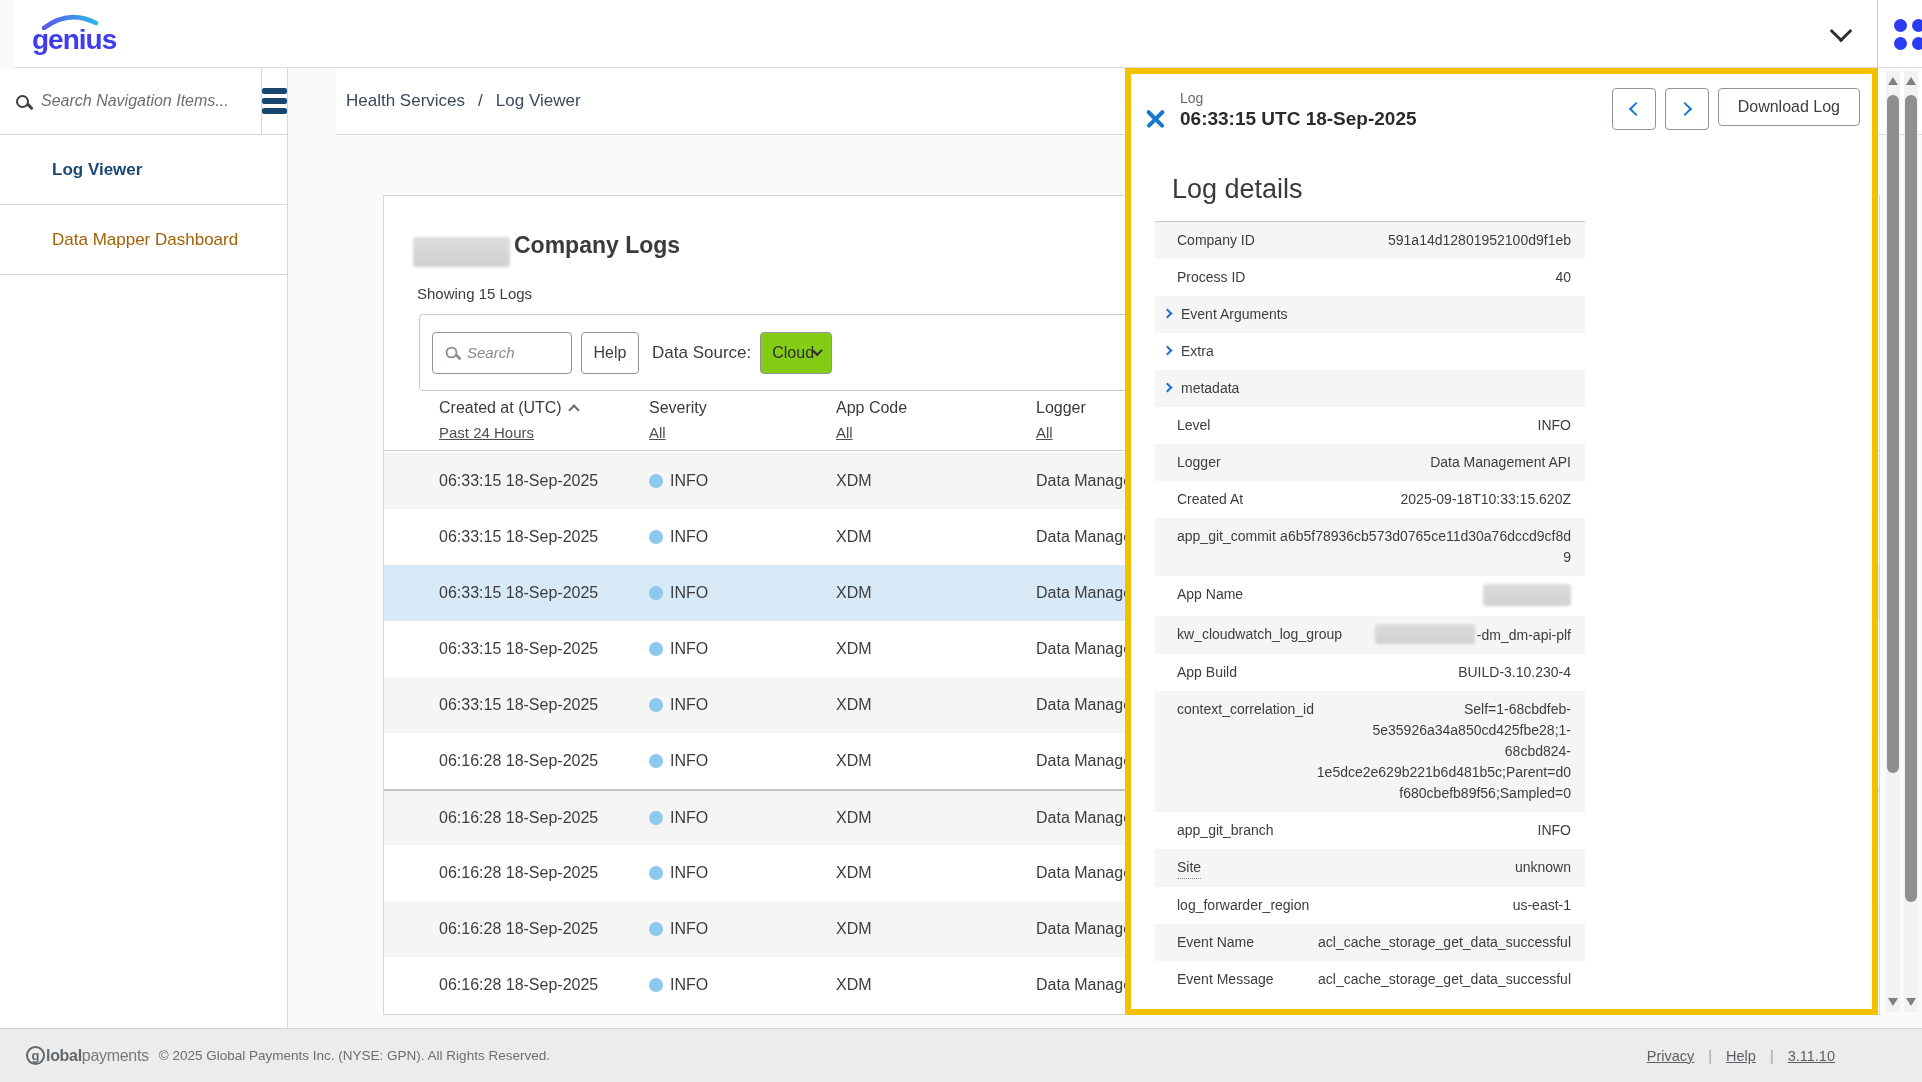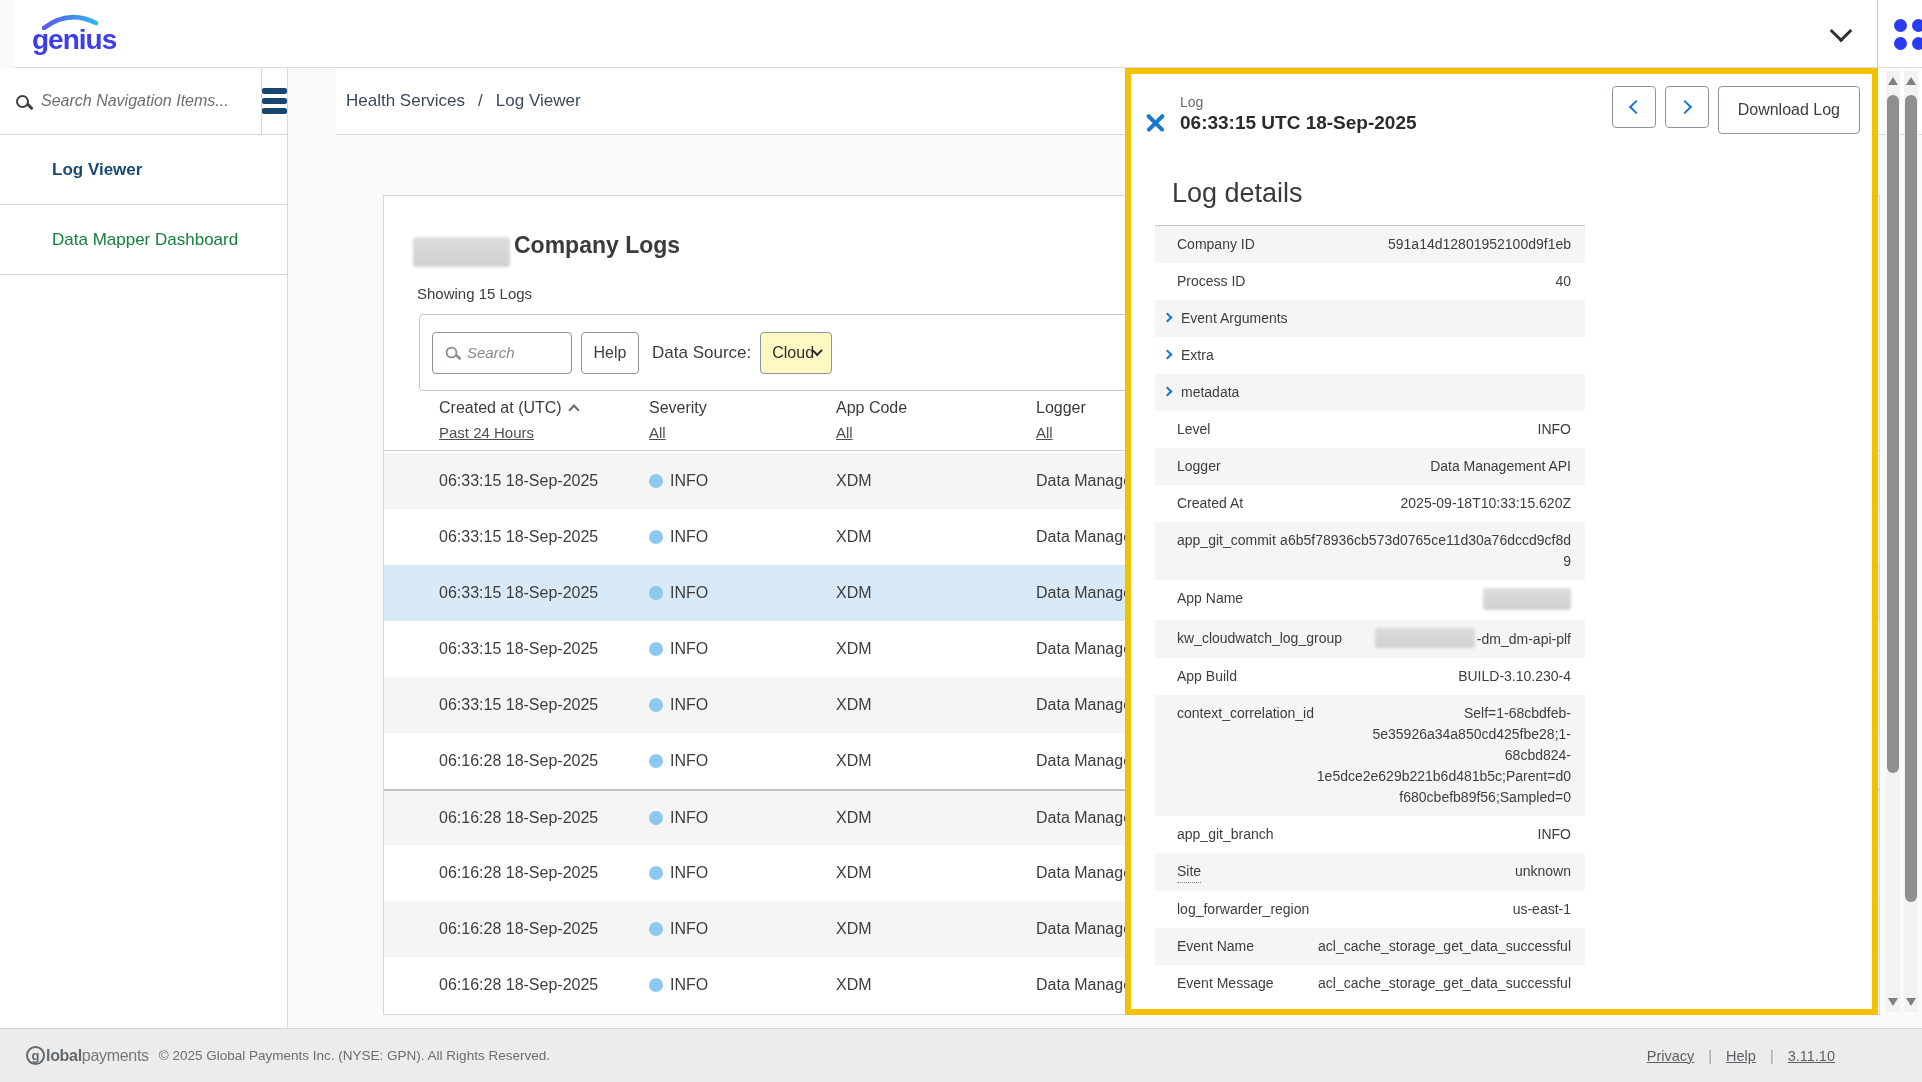--- a/index.html
+++ b/index.html
@@ -26,21 +26,21 @@
   .nav-search-box { width:273px; border-right:1px solid #d9d9d9; display:flex; align-items:center; padding-left:16px; }
   .nav-search-box input { border:none; outline:none; font-style:italic; font-size:16px; color:#555;
     margin-left:12px; width:215px; font-family:"Liberation Sans",sans-serif; background:transparent; }
   .nav-search-box input::placeholder { color:#6e6e6e; }
   .mag { position:relative; width:13px; height:13px; border:2.4px solid #3d3d3d; border-radius:50%; flex:none; }
   .mag::after { content:''; position:absolute; width:8px; height:2.6px; background:#3d3d3d;
     transform:rotate(45deg); right:-7px; bottom:-2px; border-radius:2px; }
   .hamburger { flex:1; display:flex; flex-direction:column; justify-content:center; align-items:center; gap:4px; cursor:pointer; }
   .hamburger i { width:25px; height:6px; border-radius:2px; background:#17466e; }
   .side-item { height:70px; border-bottom:1px solid #d9d9d9; display:flex; align-items:center;
-    padding-left:52px; font-size:17px; cursor:pointer; color:#15803d; }
+    padding-left:52px; font-size:17px; cursor:pointer; color:#a16207; }
   .side-item.active { color:#1a4971; font-weight:bold; }
 
   
   .crumb-bar { position:absolute; left:336px; top:68px; width:1586px; height:67px; background:#fff;
     border-bottom:1px solid #d9d9d9; display:flex; align-items:center; padding-left:10px; z-index:2; }
   .crumb { font-size:17px; color:#3a4a5c; cursor:pointer; }
   .crumb-sep { font-size:17px; color:#3a4a5c; margin:0 13px; }
 
   
   .main-bg { position:absolute; left:336px; top:135px; width:1586px; height:893px; background:#fafafa; z-index:0; }
@@ -57,21 +57,21 @@
   .tb-search .mag { border-color:#8a8a8a; transform:scale(.9); }
   .tb-search .mag::after { background:#8a8a8a; }
   .tb-search input { border:none; outline:none; width:95px; margin-left:9px; font-style:italic;
     font-size:15px; color:#555; font-family:"Liberation Sans",sans-serif; }
   .tb-search input::placeholder { color:#8a8a8a; }
   .btn { border:1px solid #8f9496; border-radius:4px; background:#fff; font-size:16px; color:#3d3d3d;
     font-family:"Liberation Sans",sans-serif; cursor:pointer; }
   .help-btn { width:58px; height:42px; }
   .ds-label { font-size:17px; color:#3d3d3d; margin-left:4px; }
   .ds-select { width:72px; height:42px; border:1px solid #8f9496; border-radius:4px; display:flex;
-    align-items:center; justify-content:space-between; padding:0 10px 0 11px; cursor:pointer; background:#fef9c3; }
+    align-items:center; justify-content:space-between; padding:0 10px 0 11px; cursor:pointer; background:#84cc16; }
   .ds-select span { font-size:16px; color:#2d2d2d; }
   .chev-dn-sm { width:8px; height:8px; border-right:2.4px solid #2d2d2d; border-bottom:2.4px solid #2d2d2d;
     transform:rotate(45deg); margin-top:-4px; }
 
   
   .thead { position:absolute; left:0; top:200px; right:0; height:55px; border-bottom:1px solid #cfcfcf; }
   .th { position:absolute; top:3px; }
   .th .lbl { font-size:16px; color:#3b3b3b; display:flex; align-items:center; }
   .th .flt { font-size:15px; color:#4f4f4f; text-decoration:underline; margin-top:7px; display:inline-block; cursor:pointer; }
   .caret-up { width:8px; height:8px; border-left:2px solid #6a6a6a; border-top:2px solid #6a6a6a;
@@ -95,21 +95,21 @@
     background:#1878d0; border-radius:2px; }
   .close-x::before { transform:rotate(45deg); } .close-x::after { transform:rotate(-45deg); }
   .panel-titles { margin-left:13px; }
   .panel-tag { font-size:14px; color:#6b6b6b; margin-top:6px; }
   .panel-title { font-size:19px; font-weight:bold; color:#2b2b2b; margin-top:2px; }
   .panel-hd-btns { margin-left:auto; display:flex; gap:9px; margin-top:4px; }
   .nav-btn { width:44px; height:42px; display:flex; align-items:center; justify-content:center; }
   .pchev { width:10px; height:10px; }
   .pchev.left { border-left:2.6px solid #1878d0; border-bottom:2.6px solid #1878d0; transform:rotate(45deg); margin-left:4px; }
   .pchev.right { border-right:2.6px solid #1878d0; border-top:2.6px solid #1878d0; transform:rotate(45deg); margin-right:4px; }
-  .dl-btn { height:48px; padding:7px 19px; }
+  .dl-btn { height:38px; padding:7px 19px; }
   .section-title { font-size:27px; font-weight:500; color:#3a3a3a; margin:44px 0 16px 41px; }
   .dtable { margin-left:24px; width:430px; border-top:1px solid #c8c8c8; }
   .drow { display:flex; align-items:flex-start; min-height:37px; padding:8px 14px 8px 22px;
     font-size:14px; line-height:21px; color:#3d3d3d; }
   .drow.shaded { background:#f5f5f5; }
   .drow .dlabel { flex:none; }
   .drow .dlabel.dotted { border-bottom:1.5px dotted #8a8a8a; }
   .drow .dvalue { margin-left:auto; max-width:298px; text-align:right; overflow-wrap:anywhere; word-break:break-word; }
   .drow.group { padding-left:9px; cursor:pointer; }
   .gchev { width:7px; height:7px; border-right:2.2px solid #1878d0; border-top:2.2px solid #1878d0;

